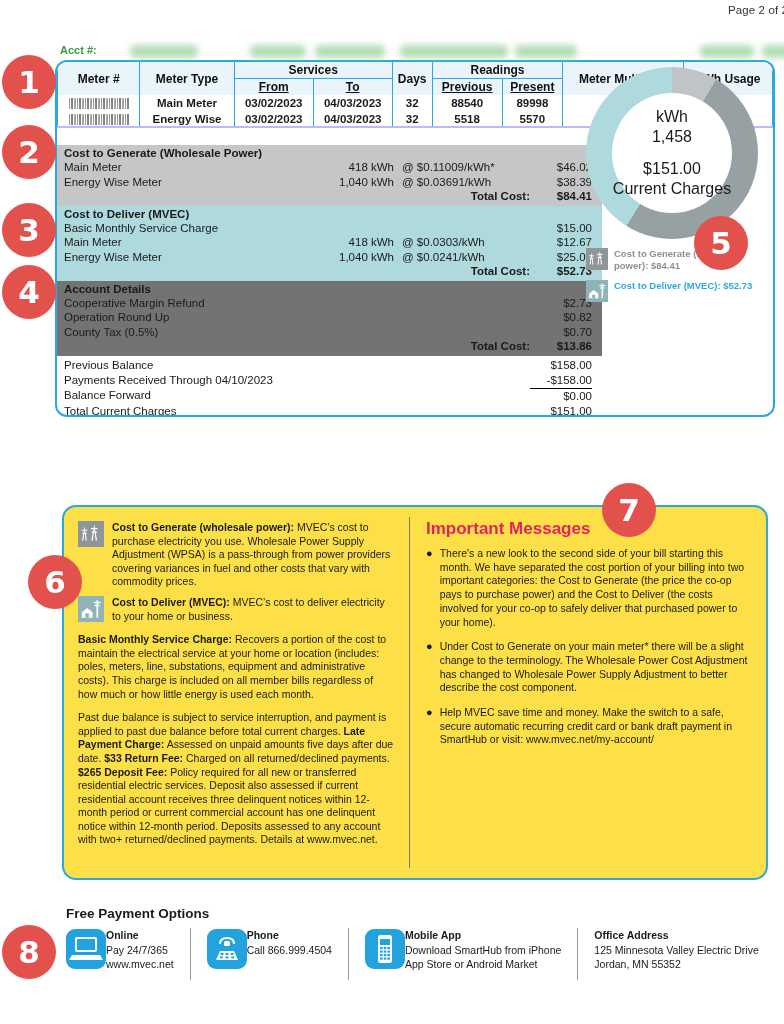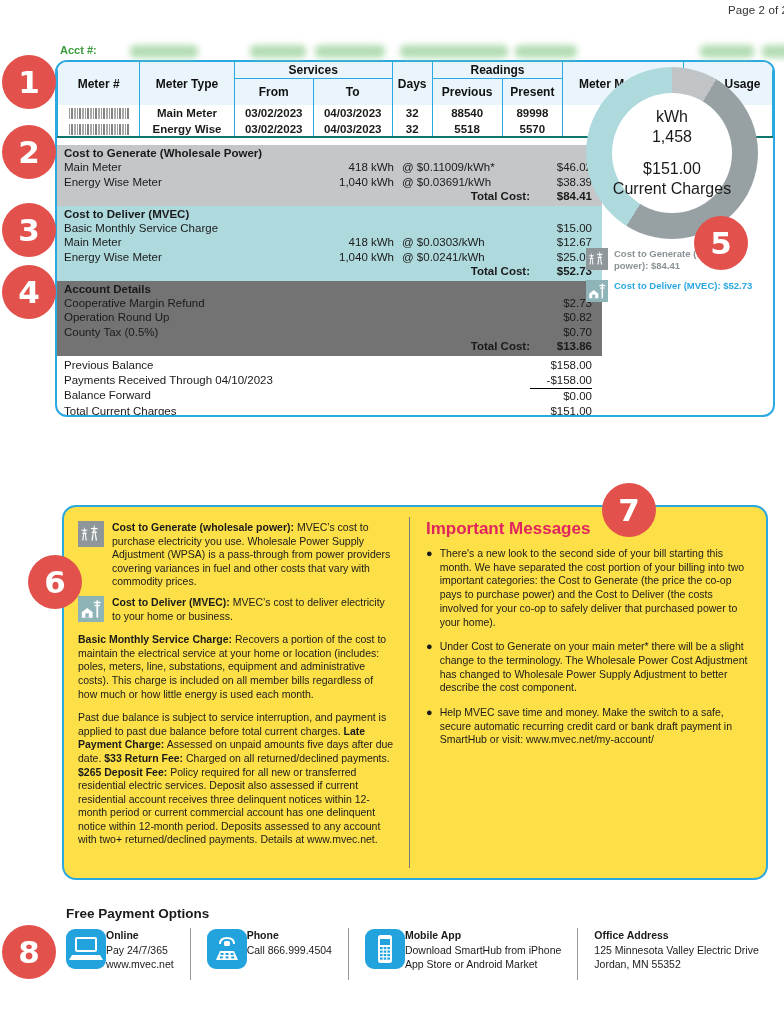--- a/index.html
+++ b/index.html
@@ -48,23 +48,23 @@
   table.meter {
     width:100%; border-collapse:collapse;
     font-size:11.5px; font-weight:bold; text-align:center;
   }
   table.meter th, table.meter td {
     border-left:1px solid #2aa8e0; border-right:1px solid #2aa8e0;
     padding:0; line-height:14px;
   }
   table.meter thead th { background:#e9f5fb; color:#111; font-size:12px; }
   .th-group { border-bottom:1px solid #2aa8e0; height:16px; }
-  .th-sub { height:27px; }
+  .th-sub { height:17px;text-decoration:underline; }
   .th-tall { height:33px; vertical-align:middle; }
-  .tbl-divider { border-bottom:2px solid #0f766e; }
+  .tbl-divider { border-bottom:2px solid #c4b5fd; }
   table.meter tbody td { background:#fff; height:16px; font-size:11.5px; }
   .no-l { border-left:none; }
   .no-r { border-right:none; }
   .barcode {
     display:inline-block; width:60px; height:11px; vertical-align:middle;
     background:repeating-linear-gradient(90deg,#8a8a8a 0 1px,#ffffff 1px 2px,#6f6f6f 2px 4px,#ffffff 4px 5px,#9a9a9a 5px 7px,#fff 7px 8px);
     filter:blur(.6px); opacity:.85;
   }
 
   

